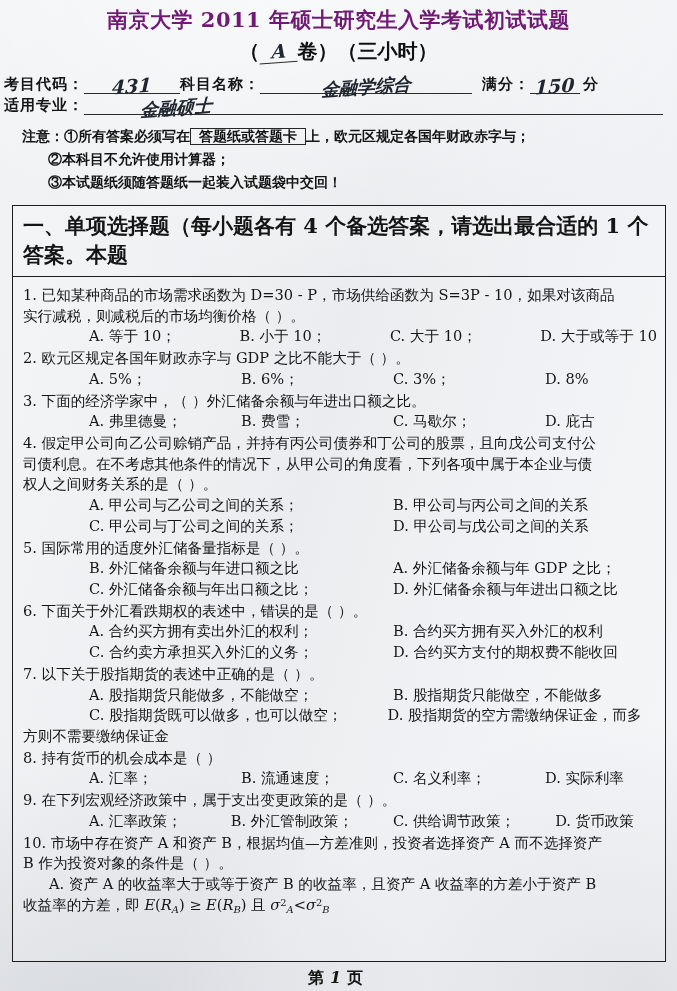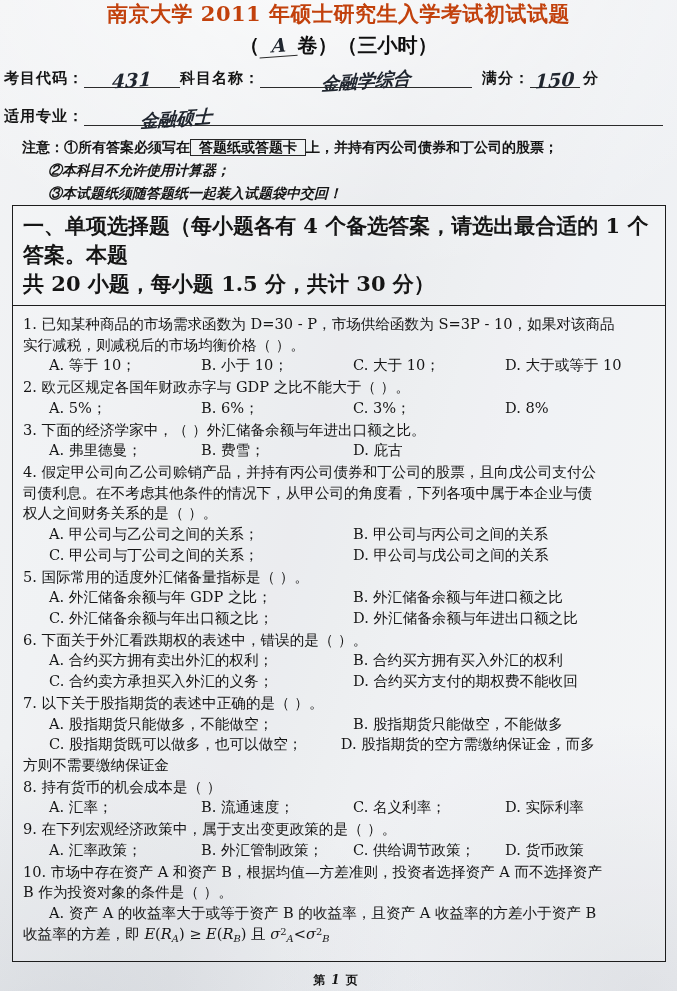--- a/index.html
+++ b/index.html
@@ -27,21 +27,22 @@
   }
   .content{position:absolute;inset:0;}
 
   
   .title{
     text-align:center;
     font-family:"DejaVu Serif","Liberation Serif",serif;
     font-weight:bold;
     font-size:21px;
     letter-spacing:.5px;
-    color:#c2410c;
+    padding-top:6px;
+    color:#701a75;
   }
   .subtitle{
     text-align:center;
     font-family:"DejaVu Serif","Liberation Serif",serif;
     font-weight:bold;
     font-size:20px;
     margin-top:4px;
     color:#101010;
   }
   .hand{
@@ -61,21 +62,21 @@
   .metarow{
     font-family:"DejaVu Serif","Liberation Serif",serif;
     font-weight:bold;
     font-size:15px;
     display:flex;
     align-items:flex-end;
     padding:0 4px;
     white-space:nowrap;
   }
   #meta-row-1{margin-top:9px;}
-  #meta-row-2{margin-top:18px;}
+  #meta-row-2{margin-top:1px;}
   .lbl{letter-spacing:1px;}
   .blank{
     border-bottom:1.3px solid #2b2b2b;
     display:inline-block;
     text-align:center;
     position:relative;
     height:19px;
   }
   .blank .hand{
     position:relative;top:1px;
@@ -84,21 +85,21 @@
 
   
   .notes{
     font-family:"DejaVu Serif","Liberation Serif",serif;
     font-weight:bold;
     font-size:14px;
     margin-top:10px;
     padding-left:22px;
     line-height:1.65;
   }
-  .notes .ln2,.notes .ln3{padding-left:26px;font-style:italic;}
+  .notes .ln2,.notes .ln3{padding-left:26px;}
   .boxed{
     border:1.2px solid #262626;
     padding:0 8px;
     font-family:Liberation Serif, serif;
   }
 
   
   .frame{
     position:absolute;
     left:12px;right:11px;
@@ -118,41 +119,41 @@
   .qbody{
     padding:8px 8px 0 10px;
     font-family:"DejaVu Serif","Liberation Serif",serif;
     font-size:14.6px;
     line-height:1.42;
   }
   .q{margin-bottom:1px;}
   .stem{text-indent:0;}
   .opts{padding-left:26px;display:flex;}
   .opts.free{display:block;padding-left:26px;}
-  .opt{white-space:nowrap;}
+  .opt{white-space:nowrap;margin-left:40px;}
   .cont{padding-left:0;}
 
   
   .g4 .opt{width:25%;}
   .g4w .opt{width:27%;}
   .g2 .opt{width:50%;}
   .g2n .opt:first-child{width:48%;}
 
   var{font-family:"DejaVu Serif","Liberation Serif",serif;font-style:italic;}
   .sub{font-size:.68em;vertical-align:-.28em;font-style:italic;}
   .sup{font-size:.68em;vertical-align:.42em;}
 
   
   .footer{
     position:absolute;
     left:0;right:0;bottom:2px;
     text-align:center;
     font-family:"DejaVu Serif","Liberation Serif",serif;
     font-weight:bold;
-    font-size:12px;
+    font-size:16px;
     letter-spacing:6px;
   }
   .footer .pg{font-style:italic;}
 </style>
 </head>
 <body>
 
 <div class="page"></div>
 
 <div class="content">
@@ -181,31 +182,30 @@
 
   <div class="metarow" id="meta-row-2">
     <span class="lbl">适用专业：</span>
     <span class="blank" style="flex:1;margin-right:10px;text-align:left;padding-left:56px;">
       <span class="hand" style="font-size:18px;">金融硕士</span>
     </span>
   </div>
 
   <div class="notes">
     <div class="ln1">
-      <span>注意：</span><span>①所有答案必须写在</span><span class="boxed">答题纸或答题卡</span><span>上，并持有丙公司债券和丁公司的股票；</span>
+      <span>注意：</span><span>①所有答案必须写在</span><span class="boxed">答题纸或答题卡</span><span>上，欧元区规定各国年财政赤字与；</span>
     </div>
     <div class="ln2">②本科目不允许使用计算器；</div>
     <div class="ln3">③本试题纸须随答题纸一起装入试题袋中交回！</div>
   </div>
 
   <div class="frame">
 
     <div class="sec-head">
       <div>一、单项选择题（每小题各有 4 个备选答案，请选出最合适的 1 个答案。本题</div>
-      <div>共 20 小题，每小题 1.5 分，共计 30 分）</div>
     </div>
 
     <div class="qbody">
 
       <div class="q">
         <div class="stem">
           <span>1.</span>
           <span>已知某种商品的市场需求函数为 D=30 - P，市场供给函数为 S=3P - 10，如果对该商品</span>
         </div>
         <div class="stem">实行减税，则减税后的市场均衡价格（      ）。</div>
@@ -231,20 +231,21 @@
       </div>
 
       <div class="q">
         <div class="stem">
           <span>3.</span>
           <span>下面的经济学家中，（        ）外汇储备余额与年进出口额之比。</span>
         </div>
         <div class="opts g4">
           <span class="opt">A. 弗里德曼；</span>
           <span class="opt">B. 费雪；</span>
+          <span class="opt">C. 马歇尔；</span>
           <span class="opt">D. 庇古</span>
         </div>
       </div>
 
       <div class="q">
         <div class="stem">
           <span>4.</span>
           <span>假定甲公司向乙公司赊销产品，并持有丙公司债券和丁公司的股票，且向戊公司支付公</span>
         </div>
         <div class="stem">司债利息。在不考虑其他条件的情况下，从甲公司的角度看，下列各项中属于本企业与债</div>
@@ -258,22 +259,22 @@
           <span class="opt">D. 甲公司与戊公司之间的关系</span>
         </div>
       </div>
 
       <div class="q">
         <div class="stem">
           <span>5.</span>
           <span>国际常用的适度外汇储备量指标是（       ）。</span>
         </div>
         <div class="opts g2">
+          <span class="opt">B. 外汇储备余额与年进口额之比</span>
           <span class="opt">A. 外汇储备余额与年 GDP 之比；</span>
-          <span class="opt">B. 外汇储备余额与年进口额之比</span>
         </div>
         <div class="opts g2">
           <span class="opt">C. 外汇储备余额与年出口额之比；</span>
           <span class="opt">D. 外汇储备余额与年进出口额之比</span>
         </div>
       </div>
 
       <div class="q">
         <div class="stem">
           <span>6.</span>

